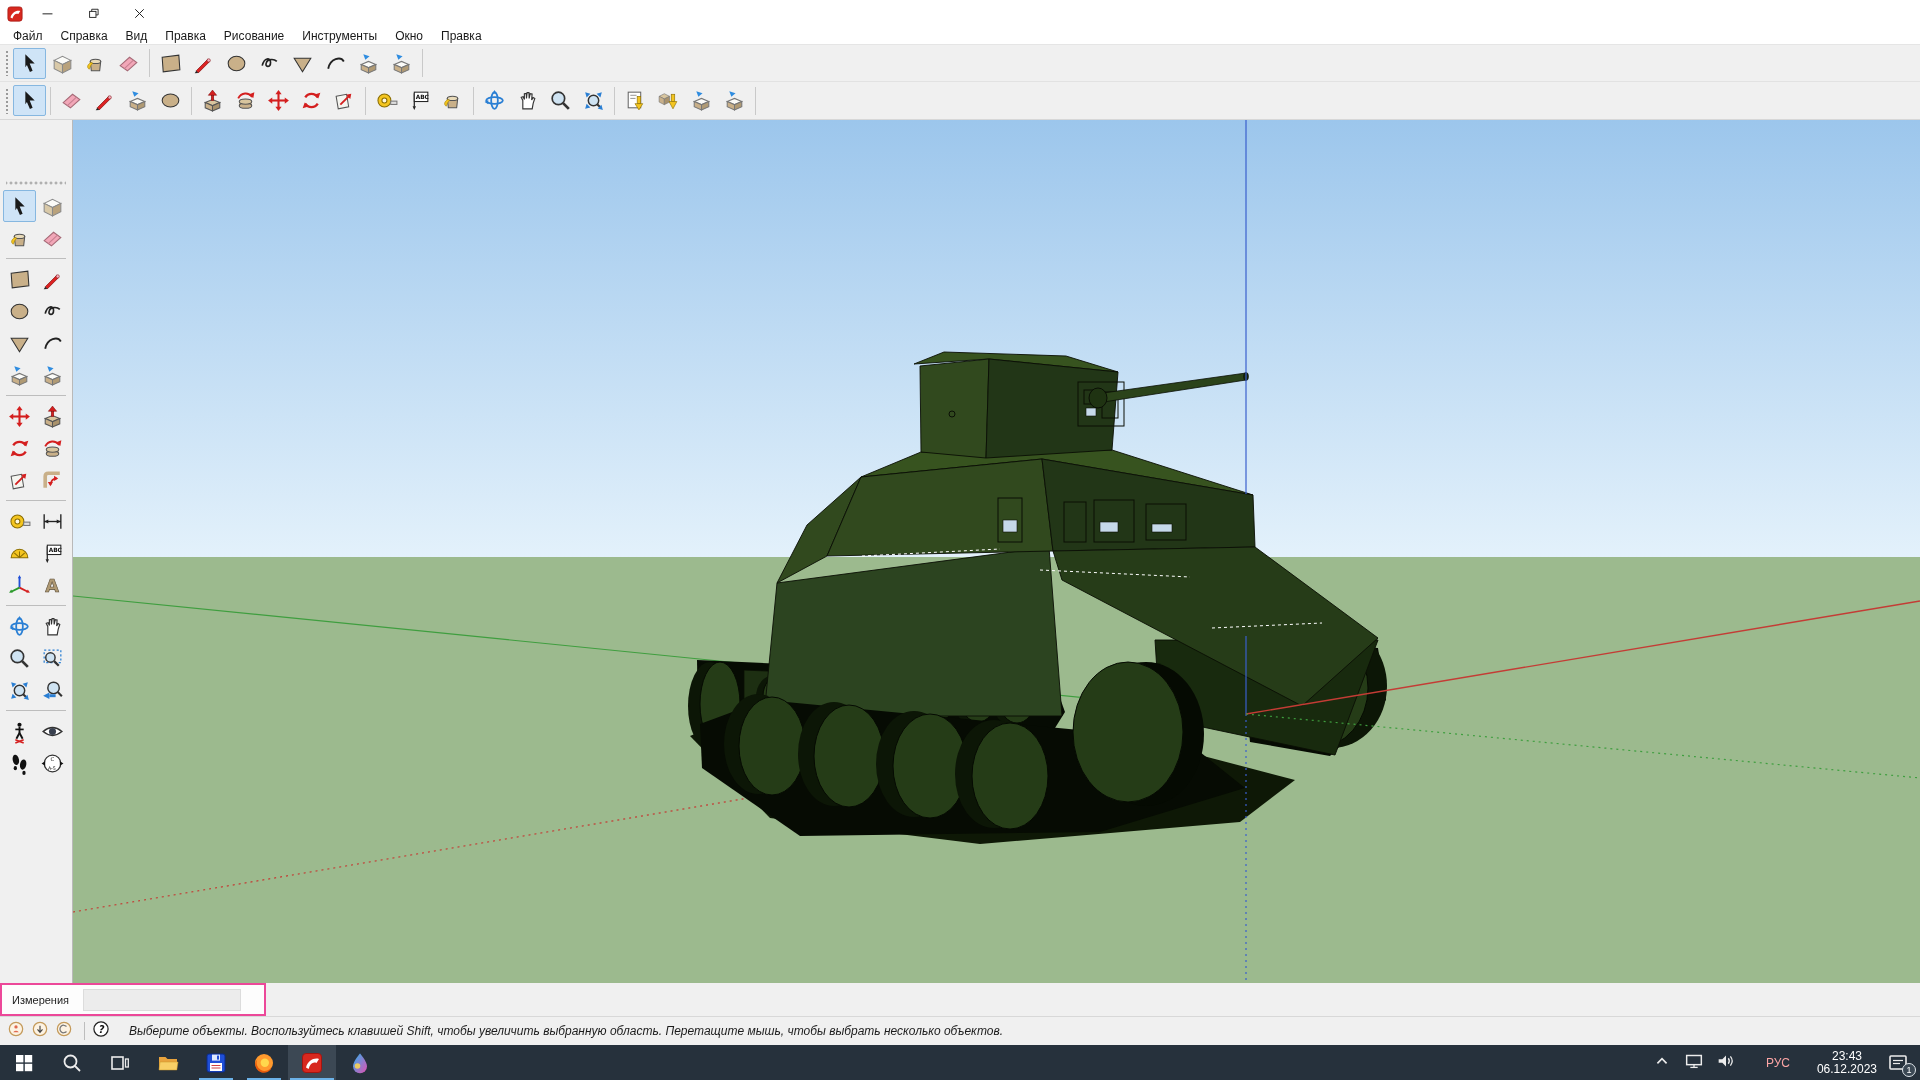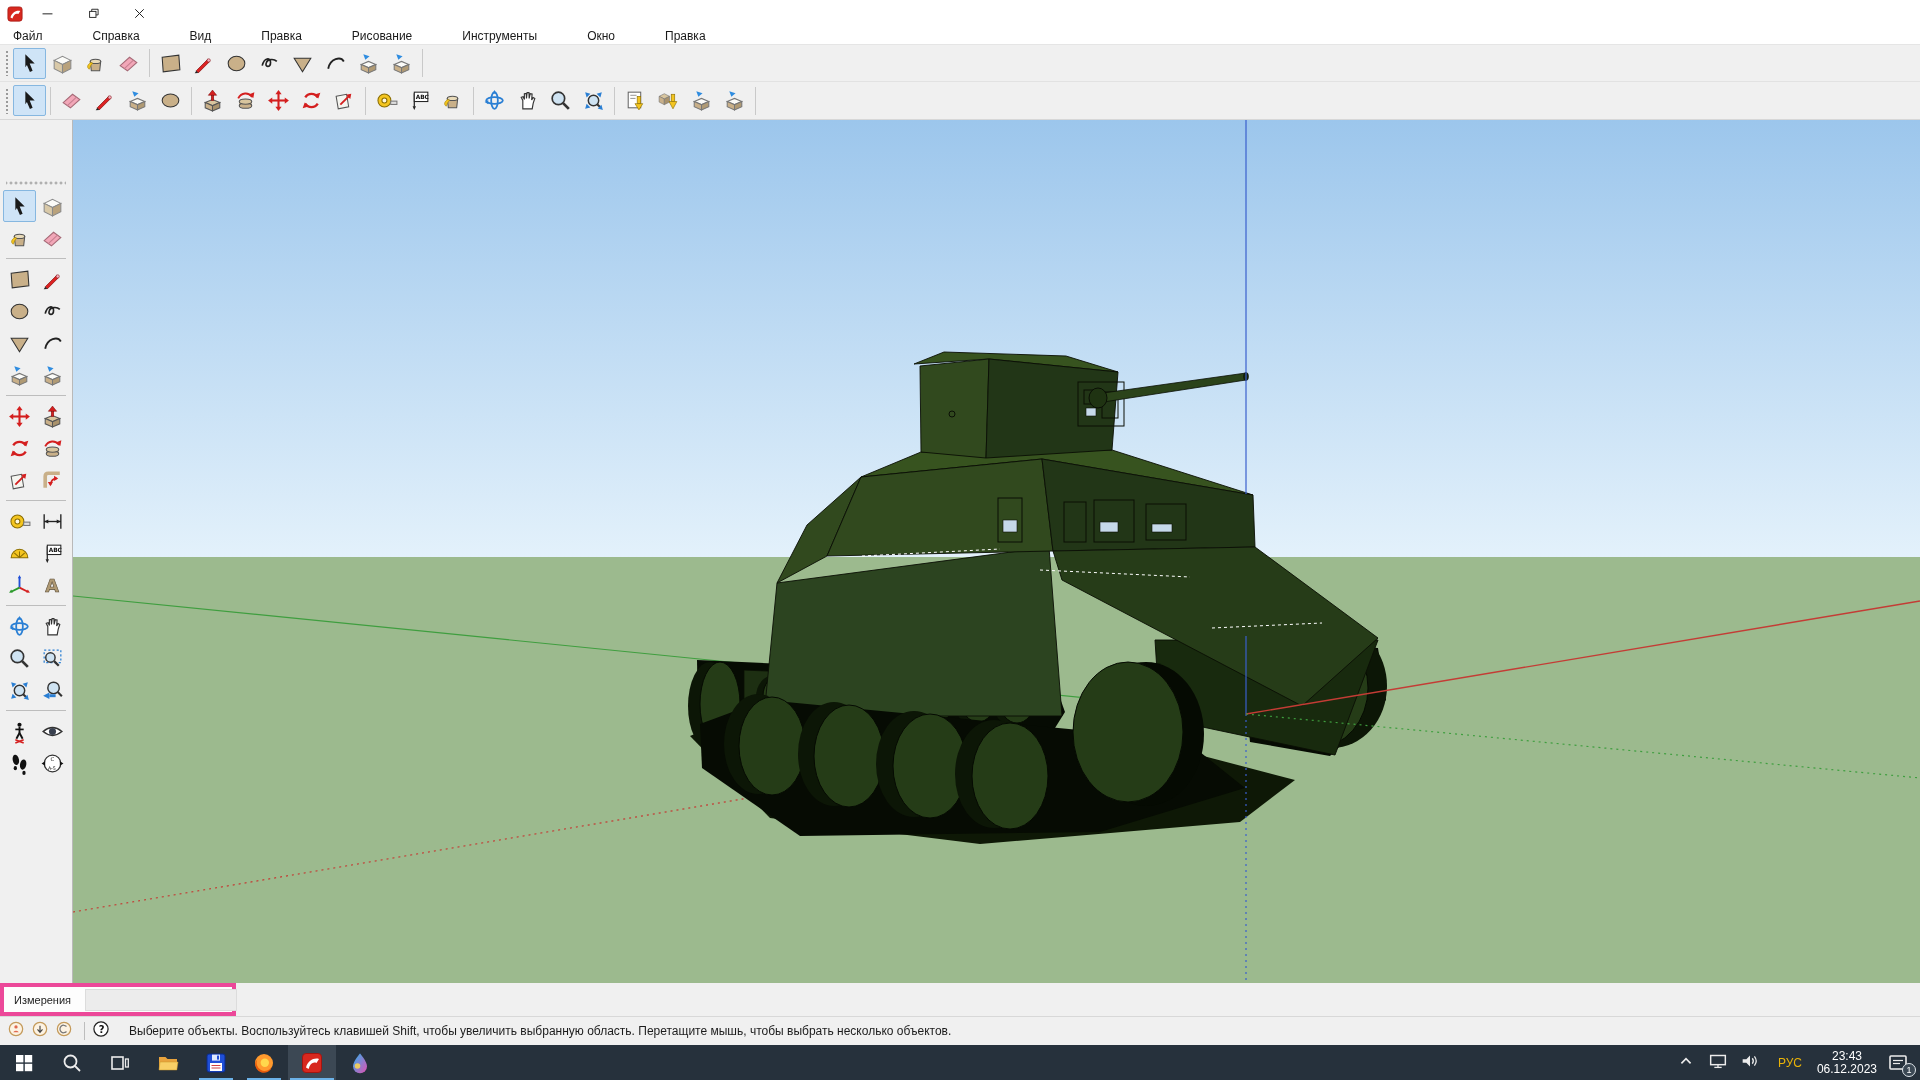--- a/index.html
+++ b/index.html
@@ -9,21 +9,21 @@
 
   
   .titlebar { height:27px; background:#ffffff; display:flex; align-items:center; padding-left:6px; }
   .titlebar .logo { width:18px; height:18px; }
   .titlebar .ttl { font-size:12px; color:#111; margin-left:7px; flex:1; }
   .wbtns { display:flex; height:100%; }
   .wbtn { width:46px; height:100%; display:flex; align-items:center; justify-content:center; }
   .wbtn svg { width:17px; height:17px; }
 
   
-  .menubar { height:18px; background:#ffffff; display:flex; align-items:center; padding-left:4px; border-bottom:1px solid #e5e5e5;gap:32px;}
+  .menubar { height:18px; background:#ffffff; display:flex; align-items:center; padding-left:4px; border-bottom:1px solid #e5e5e5;}
   .menu-item { font-size:12px; color:#1a1a1a; padding:1px 9px; cursor:default; }
 
   
   .toolbar { background:#f0f0f0; display:flex; align-items:center; padding-left:2px; }
   .tb1 { height:37px; border-bottom:1px solid #e2e2e2; }
   .tb2 { height:38px; border-bottom:1px solid #d7d7d7; }
   .grip { width:5px; height:26px; margin:0 3px;
     background-image:radial-gradient(circle,#9a9a9a 1px,transparent 1.2px);
     background-size:4px 4px; }
   .vsep { width:1px; height:28px; background:#c9c9c9; margin:0 4px; }
@@ -59,41 +59,41 @@
   .tWB{ fill:#0c1606; }
   .tK { fill:#060b03; }
   .tSh{ fill:#0e1806; }
   .axr { stroke:var(--axis-red,#c43c35); }
   .axg { stroke:var(--axis-green,#3f9e3f); }
   .axb { stroke:var(--axis-blue,#3a5fcd); }
   .seldash { stroke:#ffffff; stroke-width:1; stroke-dasharray:3 3; fill:none; }
 
   
   .measurebar { height:33px; background:#f0f0f0; display:flex; align-items:stretch; }
-  .mpanel { width:236px; background:#fdfdfd; border:4px solid #ec4899; display:flex; align-items:center; }
+  .mpanel { width:266px; background:#fdfdfd; border:2px solid #ec4899; display:flex; align-items:center; }
   .mlabel { font-size:11px; color:#222; margin-left:10px; }
   .minput { margin-left:14px; width:158px; height:22px; background:#ececec; border:1px solid #dcdcdc; font-size:11px; padding:0 4px; }
 
   
-  .statusbar { height:29px; background:#f0f0f0; border-top:1px solid #d8d8d8; display:flex; align-items:center; padding-left:6px; }
+  .statusbar { height:29px; background:#f0f0f0; border-top:1px solid #d8d8d8; display:flex; align-items:center; padding-left:6px;font-style:italic; }
   .sic { width:20px; height:20px; margin-right:4px; }
   .ssep { width:1px; height:18px; background:#bdbdbd; margin:0 6px; }
   .stext { font-size:12px; color:#1c1c1c; margin-left:14px; }
 
   
   .taskbar { height:35px; background:var(--taskbar,#26313c); display:flex; align-items:stretch; color:#eee; }
   .tbtn { width:48px; display:flex; align-items:center; justify-content:center; position:relative; }
   .tbtn svg { width:24px; height:24px; }
   .tbtn.active { background:#3c4854; }
   .tbtn .runline { position:absolute; bottom:0; left:7px; right:7px; height:2px; background:#6cb2e8; }
   .tbtn.active .runline { left:2px; right:2px; }
   .trayspace { flex:1; }
   .tray { display:flex; align-items:center; padding-right:8px; }
   .tray .ticn { width:22px; height:22px; margin:0 5px; }
-  .lang { font-size:12px; color:#eab308; margin:0 12px; }
+  .lang { font-size:12px; color:#fca5a5; margin:0 24px; }
   .clock { text-align:center; color:#fff; font-size:12px; line-height:13px; margin:0 3px; }
   .notif { position:relative; width:26px; height:24px; margin-left:6px; }
   .notif svg { width:24px; height:24px; }
   .badge { position:absolute; right:-4px; bottom:-2px; width:14px; height:14px; border-radius:50%;
     background:#3b4854; border:1px solid #dfe5ea; color:#fff; font-size:9px;
     display:flex; align-items:center; justify-content:center; }
 </style>
 </head>
 <body>
 

